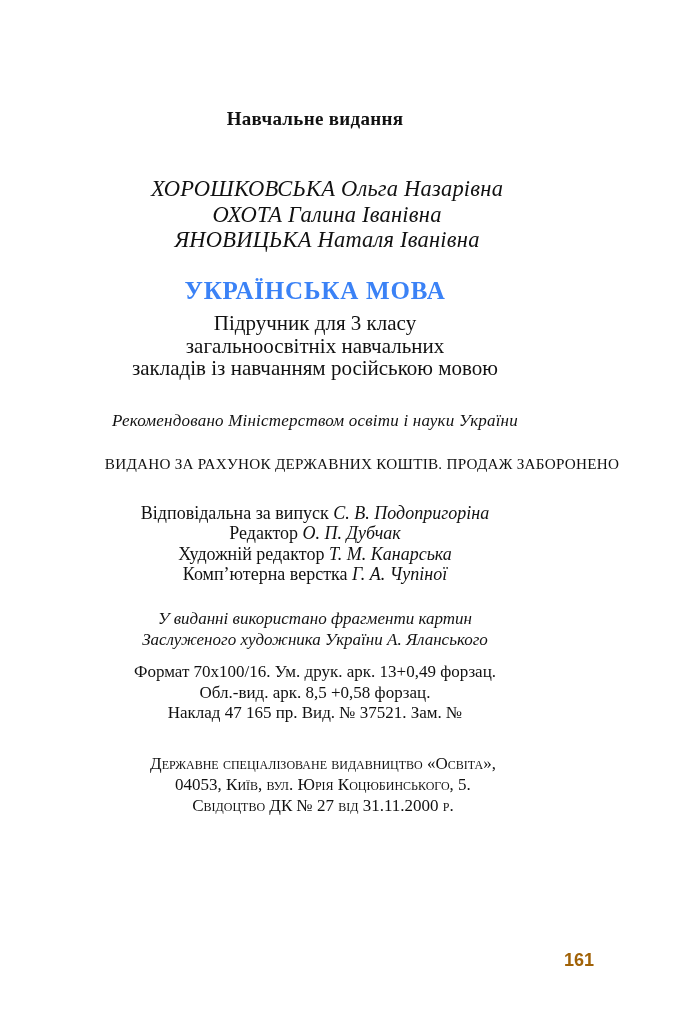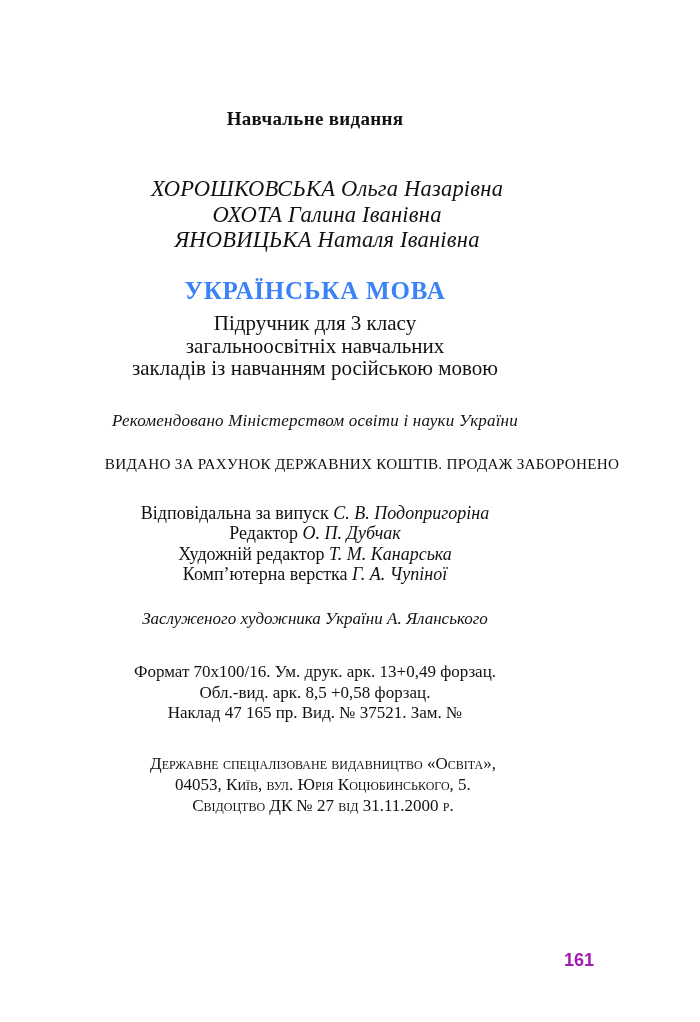--- a/index.html
+++ b/index.html
@@ -153,21 +153,21 @@
   }
 
   
   .folio {
     position: absolute;
     top: 950px;
     right: 36px;
     font-family: "Liberation Sans", "DejaVu Sans", sans-serif;
     font-size: 18px;
     font-weight: bold;
-    color: #a21caf;
+    color: #a16207;
   }
 </style>
 </head>
 <body>
 
 <div class="page">
 
   <div class="block kicker">Навчальне видання</div>
 
   <div class="block authors">
@@ -189,20 +189,21 @@
   <div class="block notice">ВИДАНО ЗА РАХУНОК ДЕРЖАВНИХ КОШТІВ. ПРОДАЖ ЗАБОРОНЕНО</div>
 
   <div class="block staff">
     <div class="ln"><span>Відповідальна за випуск </span><span class="nm">С. В. Подопригоріна</span></div>
     <div class="ln"><span>Редактор </span><span class="nm">О. П. Дубчак</span></div>
     <div class="ln"><span>Художній редактор </span><span class="nm">Т. М. Канарська</span></div>
     <div class="ln"><span>Комп’ютерна верстка </span><span class="nm">Г. А. Чупіної</span></div>
   </div>
 
   <div class="block artcredit">
+    <div class="ln">У виданні використано фрагменти картин</div>
     <div class="ln">Заслуженого художника України  А. Яланського</div>
   </div>
 
   <div class="block technical">
     <div class="ln">Формат 70х100/16.  Ум. друк. арк. 13+0,49 форзац.</div>
     <div class="ln">Обл.-вид. арк. 8,5 +0,58 форзац.</div>
     <div class="ln">Наклад 47 165 пр. Вид. № 37521. Зам. №</div>
   </div>
 
   <div class="block publisher">

